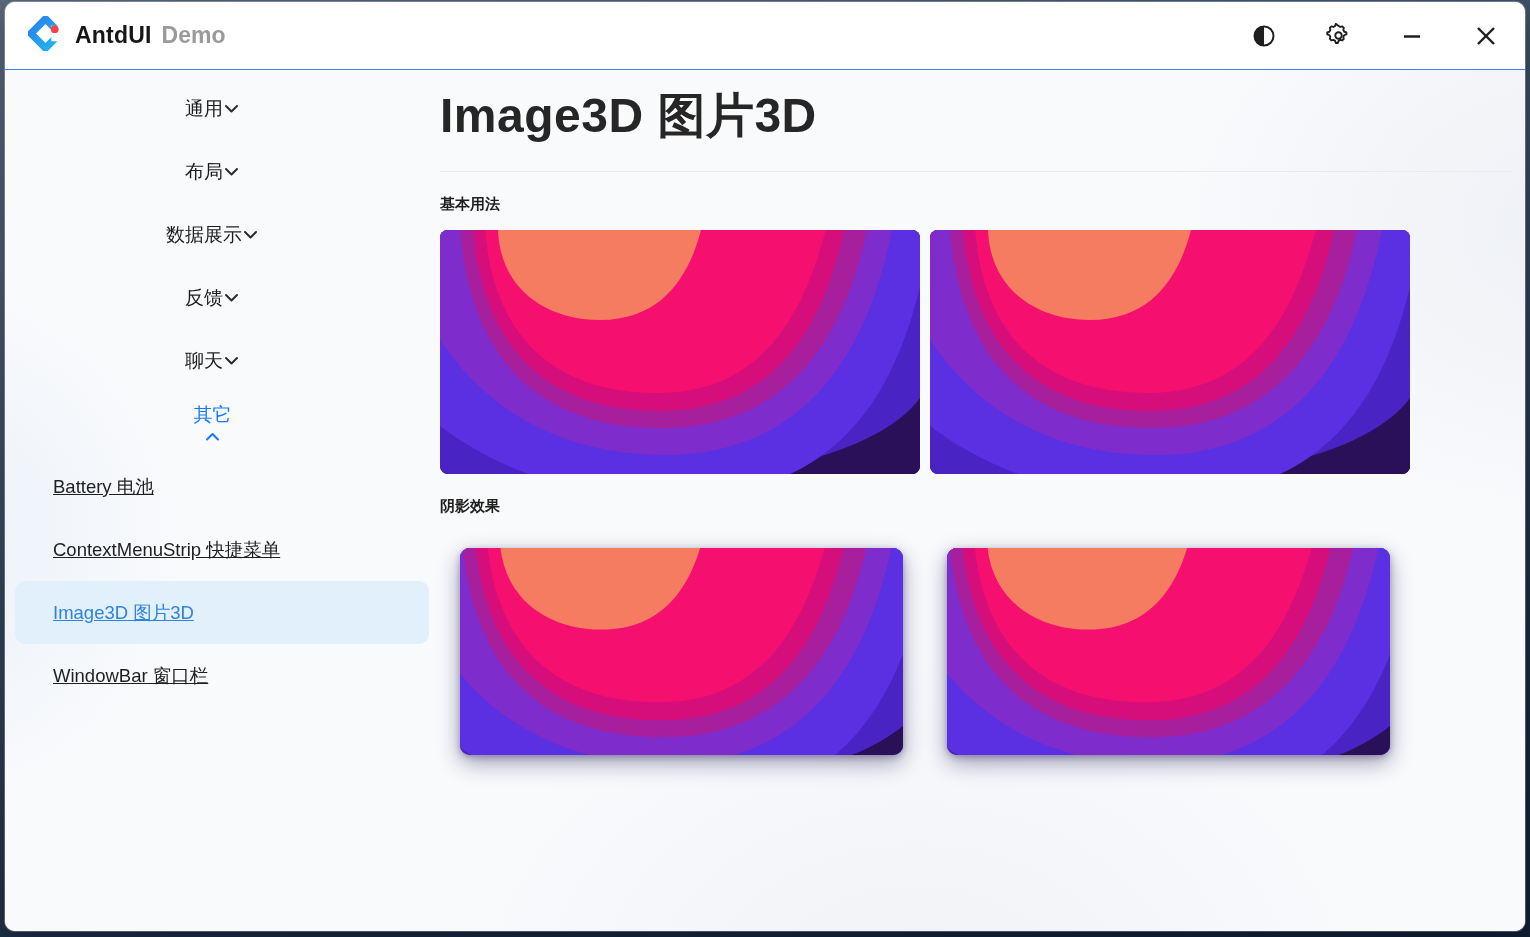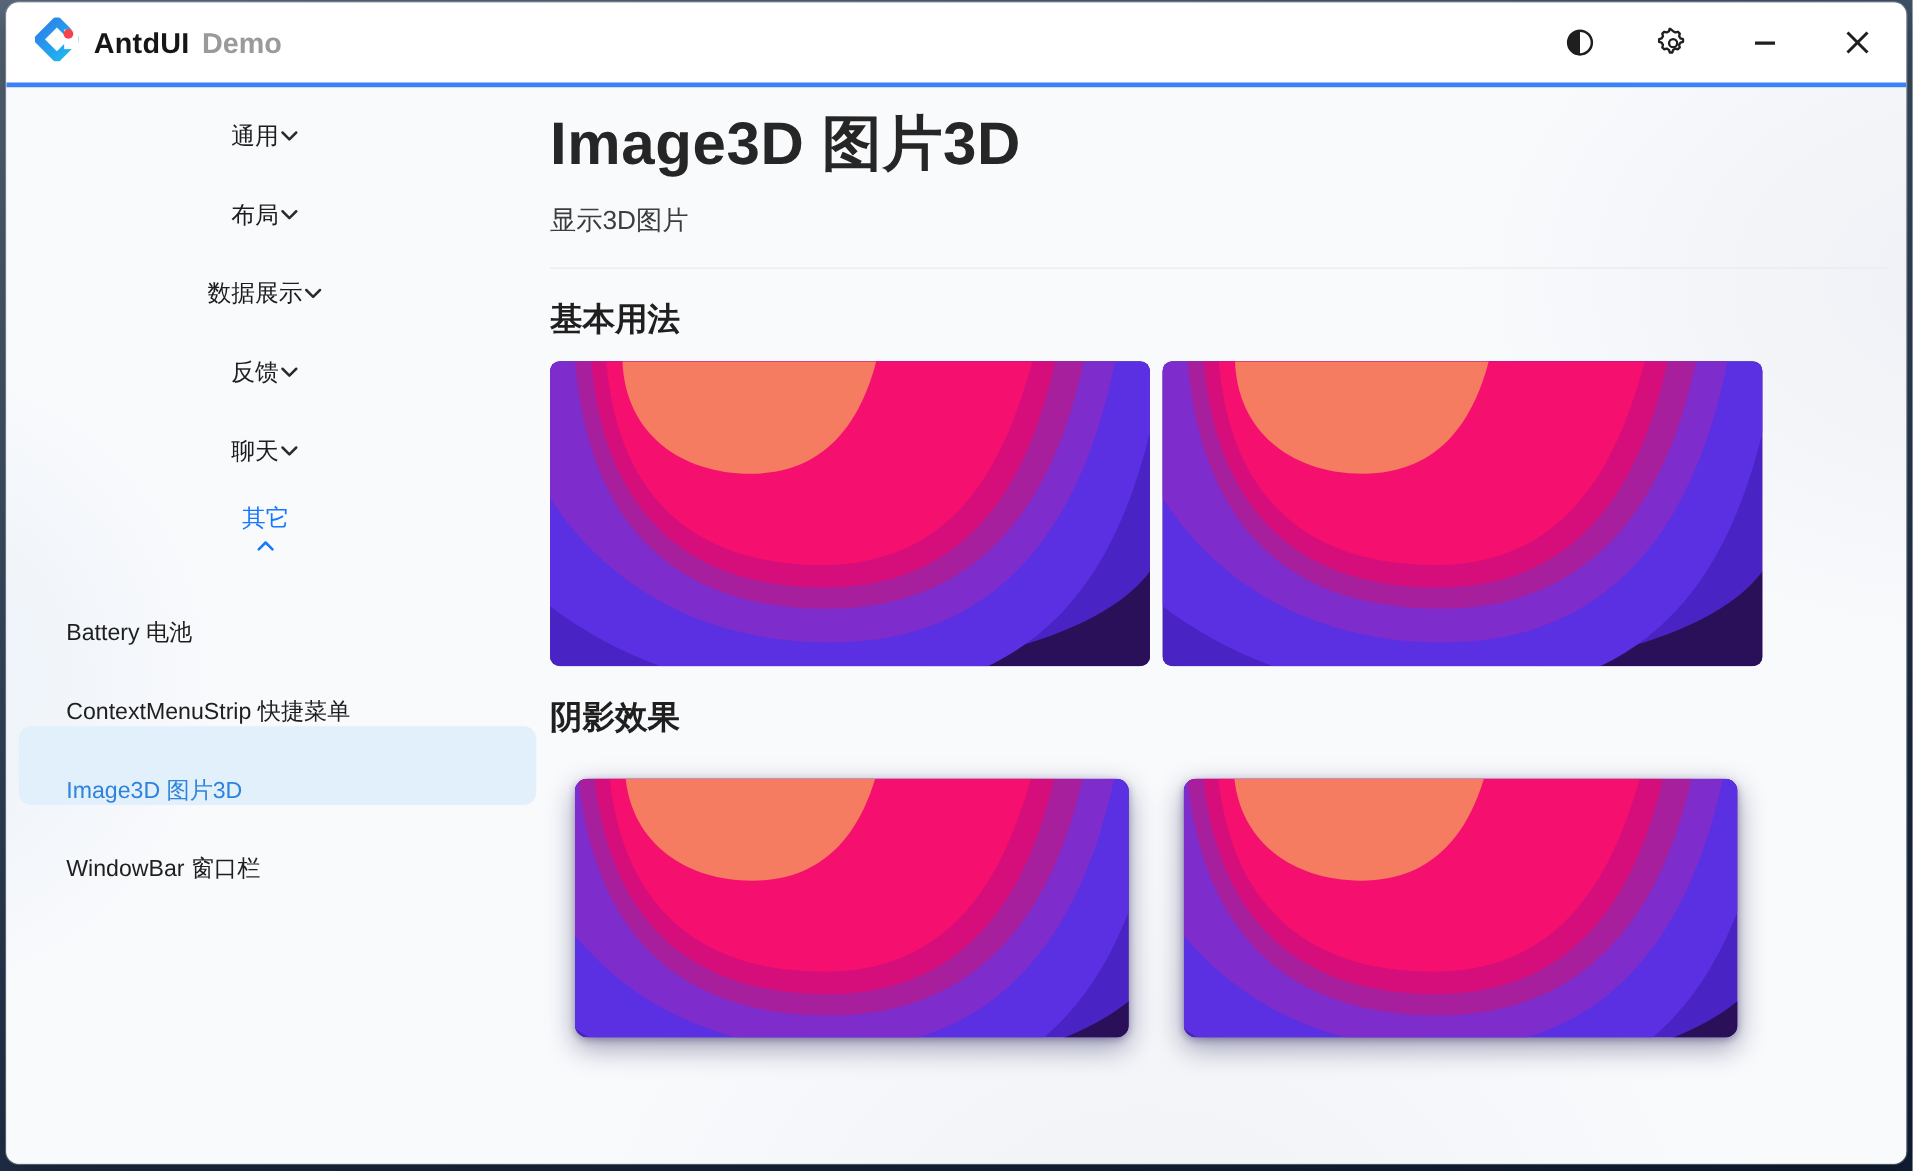--- a/index.html
+++ b/index.html
@@ -10,21 +10,21 @@
   }
   .window {
     position:absolute; left:5px; top:2px; width:1520px; height:929px;
     background:#fbfcfd; border-radius:10px; overflow:hidden;
     box-shadow:0 0 0 1px rgba(255,255,255,.25), 0 8px 30px rgba(0,0,0,.35);
     display:flex; flex-direction:column;
   }
   
   .titlebar {
     height:68px; flex:0 0 68px; background:#ffffff;
-    border-bottom:4px solid #3b82f6;
+    border-bottom:1px solid #3b82f6;
     display:flex; align-items:center; padding:0 10px 0 23px;
   }
   .brand { display:flex; align-items:center; gap:12px; }
   .brand-name { font-size:23px; font-weight:700; color:#161616; letter-spacing:.2px; }
   .brand-suffix { font-size:23px; font-weight:700; color:#9a9a9a; margin-left:-2px; }
   .titlebar-spacer { flex:1; }
   .tb-btn {
     width:58px; height:46px; display:flex; align-items:center; justify-content:center;
     background:transparent; border:none; cursor:pointer; border-radius:8px; margin-left:16px;
   }
@@ -40,31 +40,31 @@
   
   .sidebar { width:425px; flex:0 0 425px; padding-top:7px; overflow:hidden; }
   .side-group {
     height:63px; display:flex; align-items:center; justify-content:center;
     padding:0 34px 0 24px; font-size:19px; color:#1d1d1d; cursor:pointer;
   }
   .side-group .chev { stroke:#2b2b2b; }
   .side-group.active { color:#1677ff;flex-direction:column; }
   .side-group.active .chev { stroke:#1677ff; }
   .side-sub {
-    height:63px; display:flex; align-items:flex-end;
+    height:63px; display:flex; align-items:center;
     padding:0 24px 0 38px; font-size:18.5px; color:#1f1f1f; cursor:pointer;
-    border-radius:10px; margin:0 1px 0 10px;
+    border-radius:10px; margin:0 1px 0 10px;text-decoration:underline;
   }
   .side-sub.selected { background:#e1f0fb; color:#2f83dc; }
   
   .main { flex:1; padding:14px 14px 0 10px; min-width:0; }
   .page-title { font-size:48px; font-weight:600; color:#262626; line-height:1.32; letter-spacing:.5px; }
   .page-subtitle { font-size:21px; color:#3d3d3d; margin-top:15px; }
   .main-divider { height:1px; background:#e9eaec; margin-top:24px; }
-  .section-heading { font-size:26px; font-weight:600; color:#1f1f1f; margin-top:23px; }
+  .section-heading { font-size:15px; font-weight:600; color:#1f1f1f; margin-top:23px; }
   .tile-row { display:flex; margin-top:16px; }
   .tile-row.basic { gap:10px; }
   .tile-row.shadow { gap:44px; margin-left:20px; margin-top:32px; }
   .tile { border-radius:8px; overflow:hidden; flex:0 0 auto; cursor:default; }
   .tile.basic-size { width:480px; height:244px; }
   .tile.shadow-size {
     width:443px; height:207px; border-radius:10px;
     box-shadow:0 8px 22px rgba(25,20,80,.40), 0 2px 6px rgba(25,20,80,.30);
   }
   .tile svg { width:100%; height:100%; display:block; }
@@ -199,21 +199,20 @@
       <div class="side-sub selected">
         <span>Image3D 图片3D</span>
       </div>
       <div class="side-sub">
         <span>WindowBar 窗口栏</span>
       </div>
     </nav>
 
     <main class="main">
       <h1 class="page-title">Image3D 图片3D</h1>
-      <div class="page-subtitle">显示3D图片</div>
       <div class="main-divider"></div>
 
       <h2 class="section-heading">基本用法</h2>
       <div class="tile-row basic">
         <div class="tile basic-size">
           <svg viewBox="0 0 480 244" preserveAspectRatio="xMidYMid slice">
               <use href="#wallpaper"></use>
             </svg>
         </div>
         <div class="tile basic-size">

